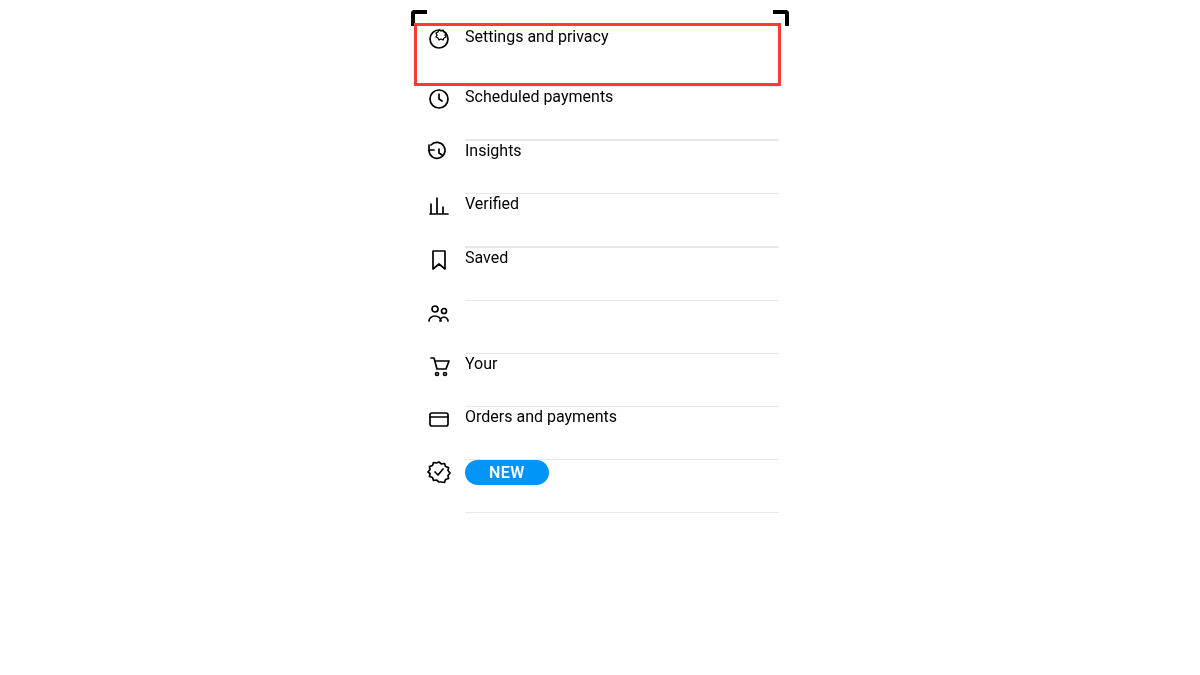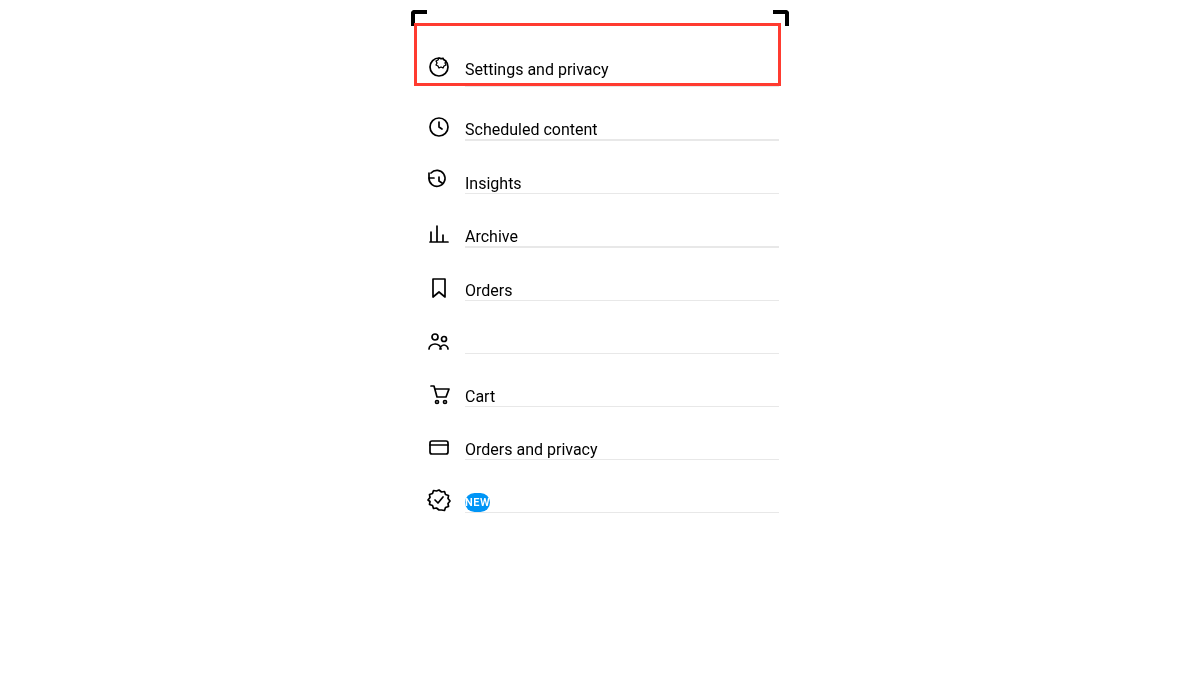--- a/index.html
+++ b/index.html
@@ -36,21 +36,21 @@
       pointer-events: none;
       z-index: 10;
     }
     .list {
       padding-top: 17px;
       padding-left: 16px;
       padding-right: 10px;
     }
     .item {
       display: flex;
-      align-items: flex-end;
+      align-items: flex-start;
       height: 52px;
       cursor: pointer;
     }
     .icon-wrap {
       width: 38px;
       display: flex;
       justify-content: flex-start;
       align-items: center;
     }
     .icon-wrap svg {
@@ -77,23 +77,23 @@
       background: #0095f6;
       color: #fff;
       border-radius: 999px;
       font-size: 12px;
       font-weight: 600;
       padding: 2px 8px;
       min-width: 24px;
       text-align: center;
     }
     .badge.new {
-      font-size: 11px;
+      font-size: 16px;
       letter-spacing: 0.5px;
-      padding: 3px 0;
+      padding: 3px 24px;
     }
     .first-sep-offset { margin-top: 6px; }
   </style>
 </head>
 <body>
 
 <div class="panel">
   <div class="corner tl"></div>
   <div class="corner tr"></div>
   <div class="highlight-box"></div>
@@ -113,21 +113,21 @@
 
     <div class="sep"></div>
 
     <div class="item">
       <span class="icon-wrap">
         <svg viewBox="0 0 24 24">
             <circle cx="12" cy="12" r="9"></circle>
             <path d="M12 7v5l3 2"></path>
           </svg>
       </span>
-      <span class="label">Scheduled content</span>
+      <span class="label">Scheduled payments</span>
     </div>
     <div class="sep"></div>
 
     <div class="sep"></div>
 
     <div class="item">
       <span class="icon-wrap">
         <svg viewBox="0 0 24 24">
             <path d="M4 4a8 8 0 1 1-2 5"></path>
             <path d="M2 4v5h5"></path>
@@ -137,33 +137,33 @@
       <span class="label">Insights</span>
     </div>
     <div class="sep"></div>
 
     <div class="item">
       <span class="icon-wrap">
         <svg viewBox="0 0 24 24">
             <path d="M4 20V10M10 20V4M16 20v-7M21 20H3"></path>
           </svg>
       </span>
-      <span class="label">Archive</span>
+      <span class="label">Verified</span>
     </div>
     <div class="sep"></div>
 
     <div class="sep"></div>
 
     <div class="item">
       <span class="icon-wrap">
         <svg viewBox="0 0 24 24">
             <path d="M6 3h12v18l-6-5-6 5V3z"></path>
           </svg>
       </span>
-      <span class="label">Orders</span>
+      <span class="label">Saved</span>
     </div>
     <div class="sep"></div>
 
     <div class="item">
       <span class="icon-wrap">
         <svg viewBox="0 0 24 24">
             <circle cx="8" cy="8" r="3"></circle>
             <circle cx="17" cy="10" r="2.5"></circle>
             <path d="M2 20c0-3 3-5 6-5s6 2 6 5M13 20c0-2 2-4 4-4s4 2 4 4"></path>
           </svg>
@@ -172,32 +172,32 @@
     <div class="sep"></div>
 
     <div class="item">
       <span class="icon-wrap">
         <svg viewBox="0 0 24 24">
             <path d="M4 4h3l3 11h9l3-8H8"></path>
             <circle cx="10" cy="20" r="1.5"></circle>
             <circle cx="18" cy="20" r="1.5"></circle>
           </svg>
       </span>
-      <span class="label">Cart</span>
+      <span class="label">Your</span>
     </div>
     <div class="sep"></div>
 
     <div class="item">
       <span class="icon-wrap">
         <svg viewBox="0 0 24 24">
             <rect x="3" y="6" width="18" height="13" rx="2"></rect>
             <path d="M3 10h18"></path>
           </svg>
       </span>
-      <span class="label">Orders and privacy</span>
+      <span class="label">Orders and payments</span>
     </div>
     <div class="sep"></div>
 
     <div class="item">
       <span class="icon-wrap">
         <svg viewBox="0 0 24 24">
             <path d="M12 2l2.5 2 3-0.5 1 3 3 1-0.5 3 2 2.5-2 2.5 0.5 3-3 1-1 3-3-0.5L12 22l-2.5-2-3 0.5-1-3-3-1 0.5-3L1 12l2-2.5L2.5 6.5l3-1 1-3 3 0.5z"></path>
             <path d="M8 12l3 3 5-6"></path>
           </svg>
       </span>

